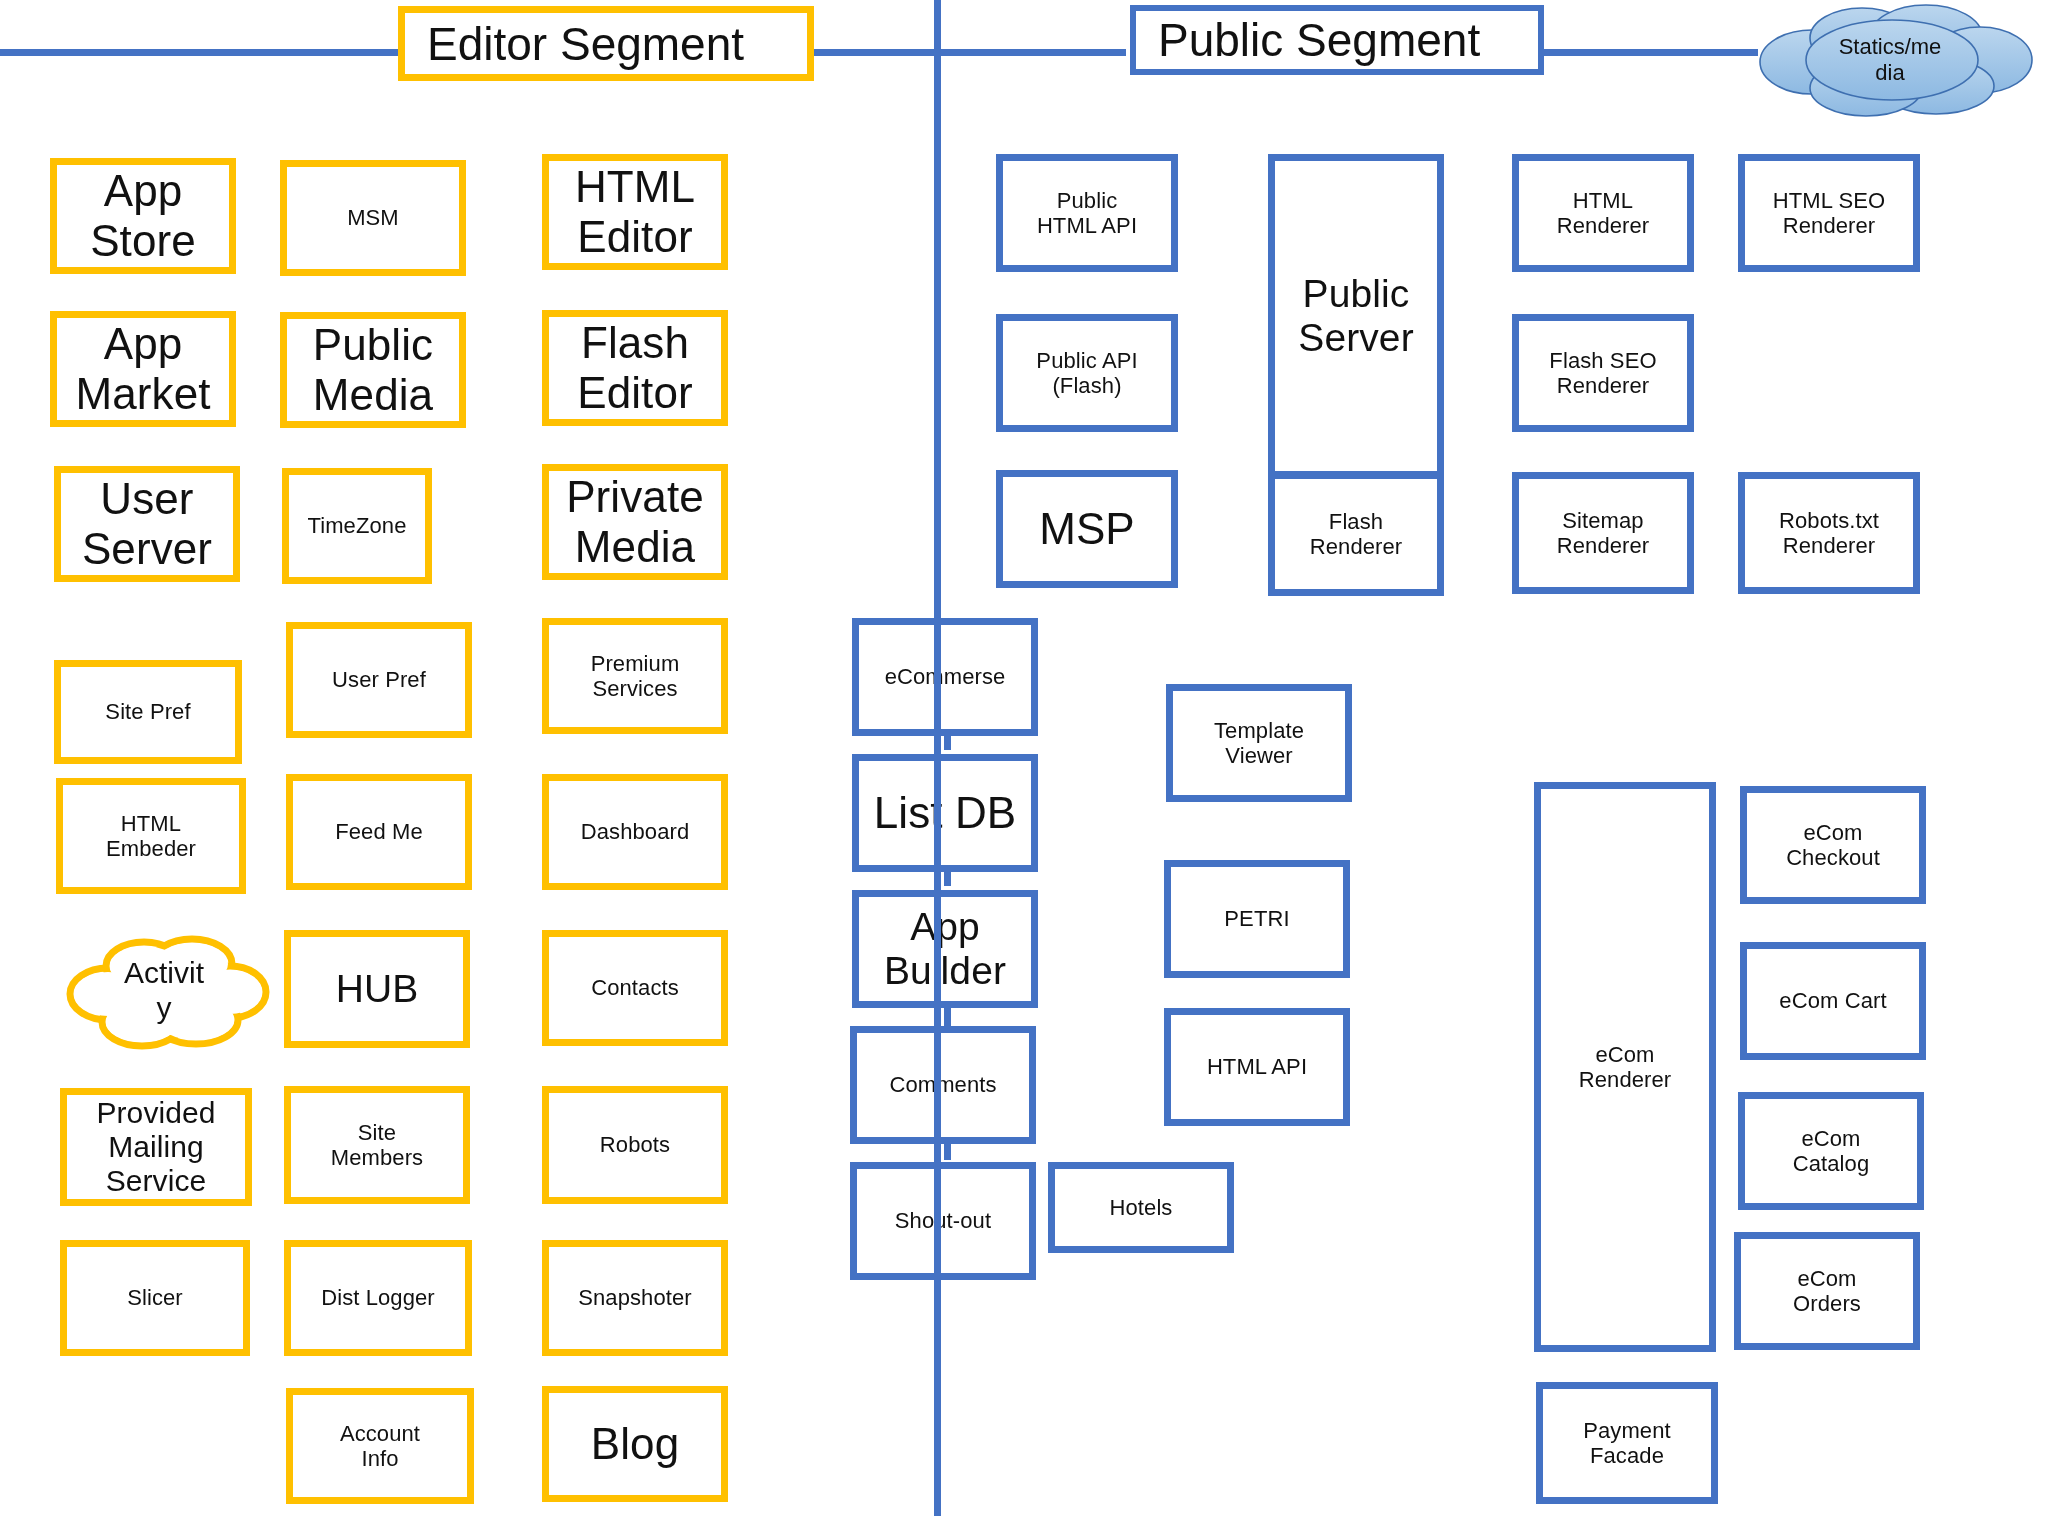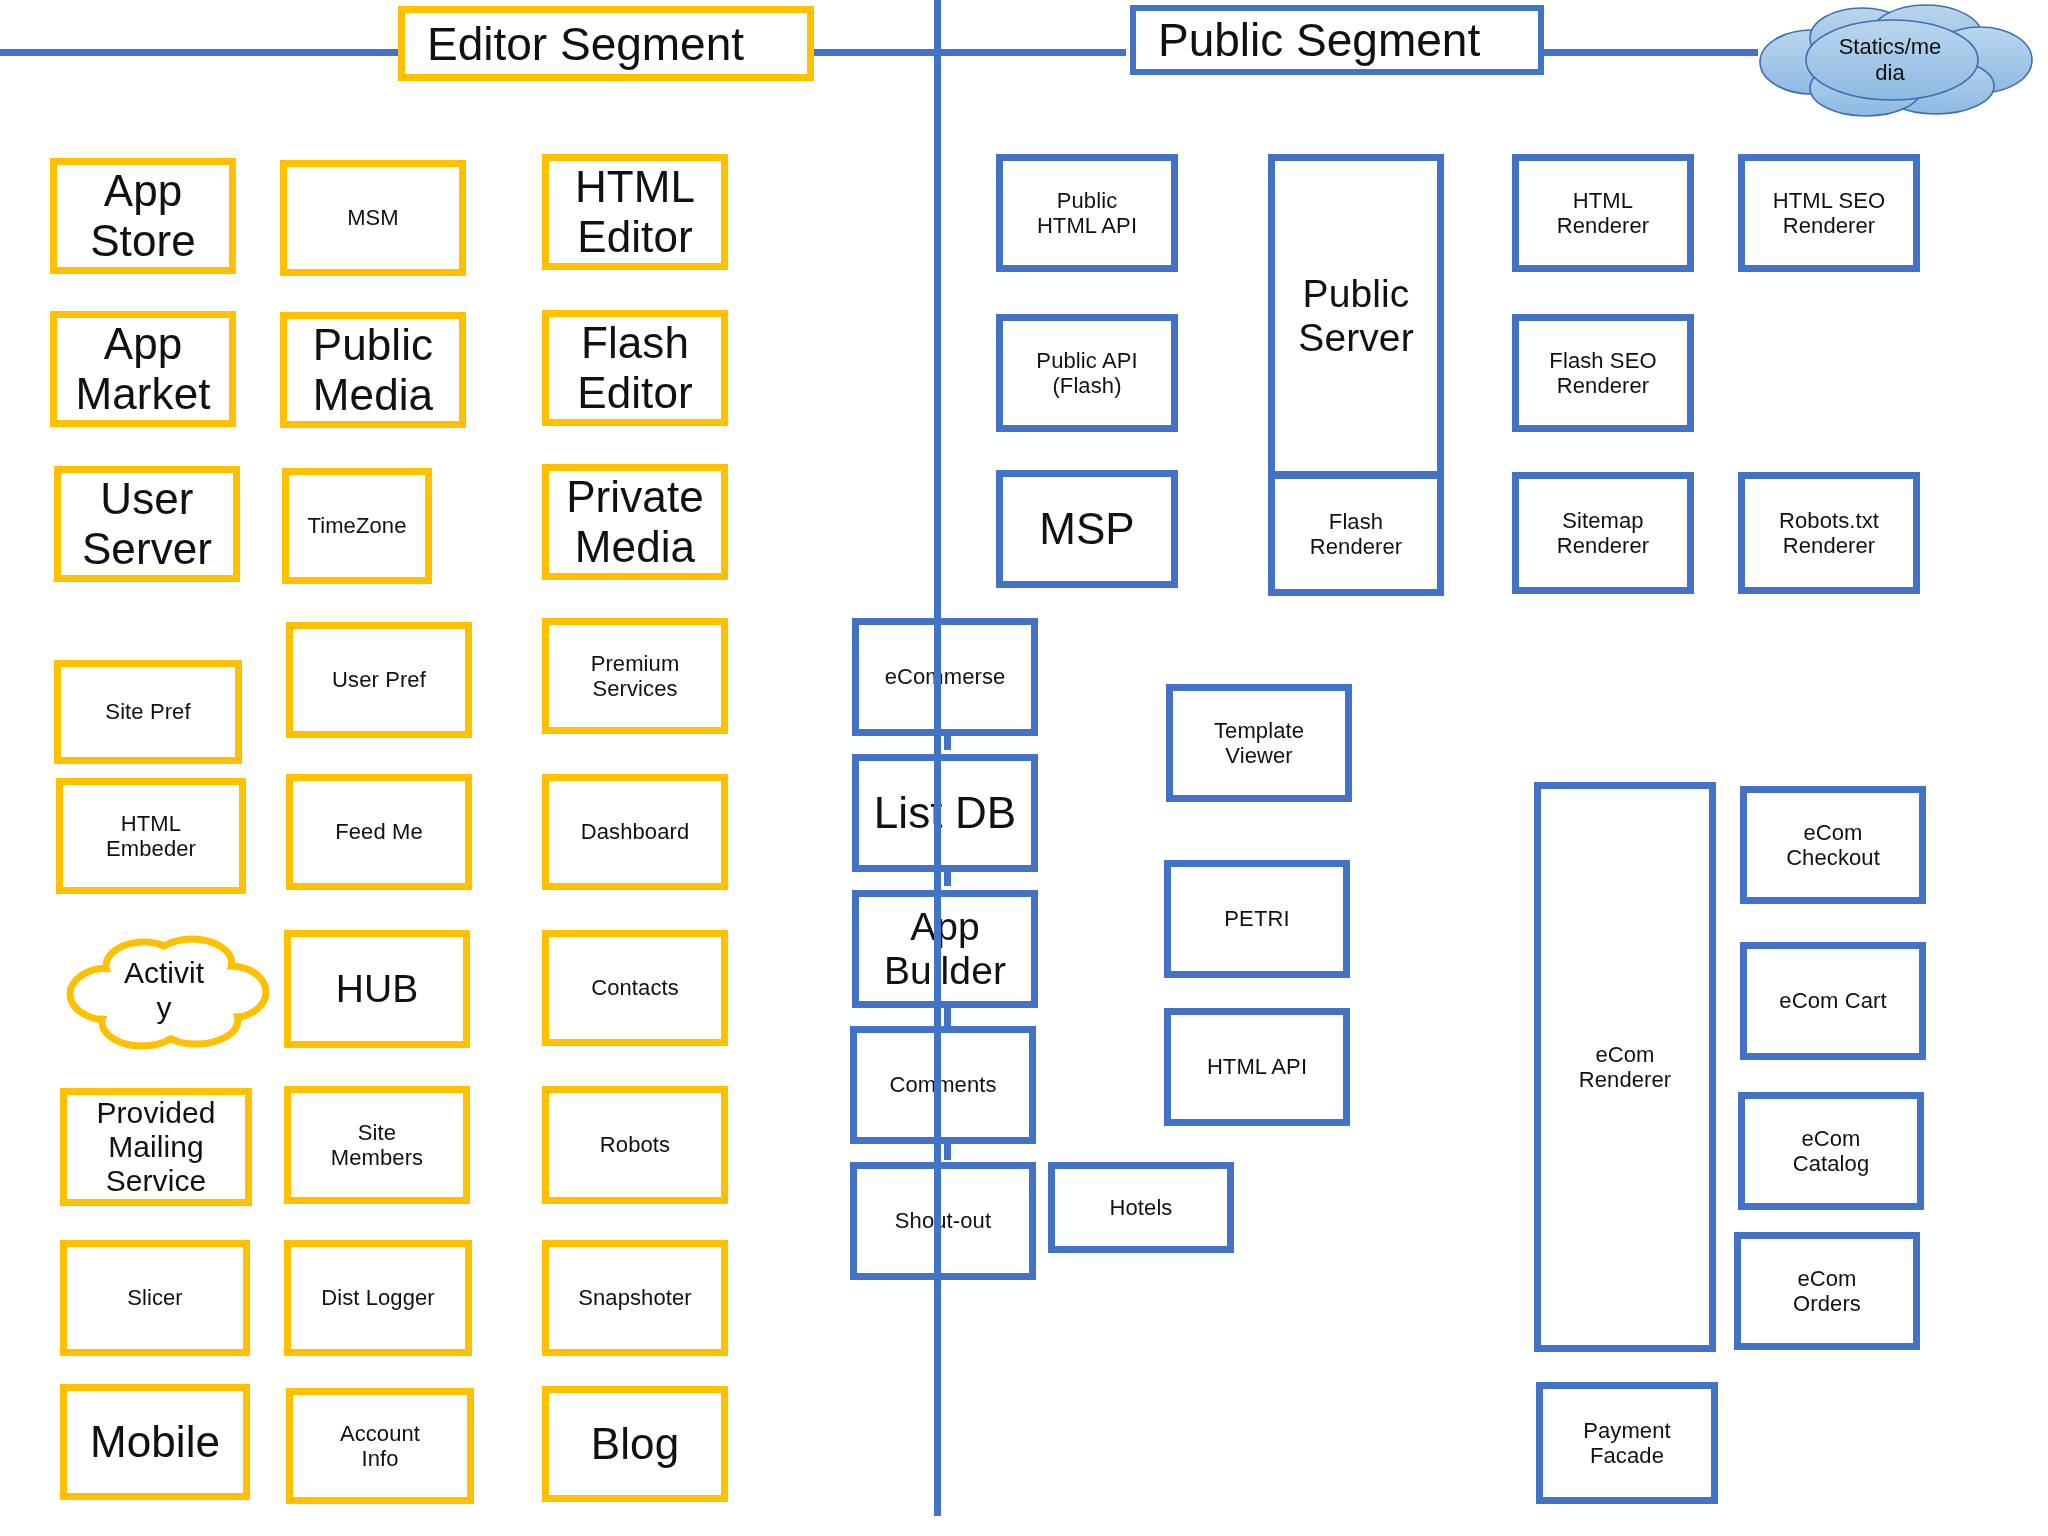--- a/index.html
+++ b/index.html
@@ -109,21 +109,20 @@
 Market</div>
   <div class="node gold fs-xl" style="left:54px;top:466px;width:186px;height:116px;">User
 Server</div>
   <div class="node gold fs-md" style="left:54px;top:620px;width:188px;height:104px;margin-top:40px;">Site Pref</div>
   <div class="node gold fs-md" style="left:56px;top:778px;width:190px;height:116px;">HTML
 Embeder</div>
   <div class="node gold fs-sm" style="left:60px;top:1088px;width:192px;height:118px;">Provided
 Mailing
 Service</div>
   <div class="node gold fs-md" style="left:60px;top:1240px;width:190px;height:116px;">Slicer</div>
-  <div class="node gold fs-xl" style="left:60px;top:1384px;width:190px;height:116px;">Mobile</div>
 
   <div class="cloud" style="left:56px;top:926px;width:216px;height:128px;">
     <svg viewBox="0 0 216 128" preserveAspectRatio="none" aria-hidden="true">
       <g fill="#ffffff" stroke="#FFC000" stroke-width="7" stroke-linejoin="round">
         <ellipse cx="52" cy="68" rx="38" ry="26"></ellipse>
         <ellipse cx="88" cy="40" rx="38" ry="24"></ellipse>
         <ellipse cx="136" cy="38" rx="40" ry="25"></ellipse>
         <ellipse cx="174" cy="66" rx="36" ry="26"></ellipse>
         <ellipse cx="140" cy="94" rx="42" ry="24"></ellipse>
         <ellipse cx="86" cy="96" rx="40" ry="24"></ellipse>

